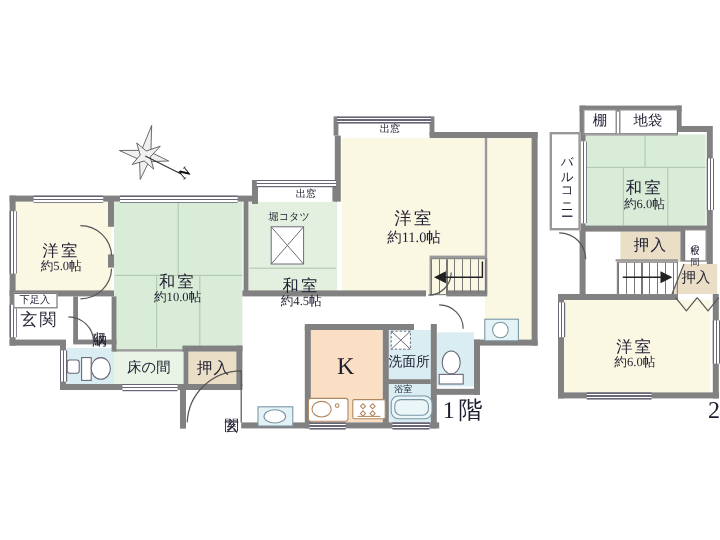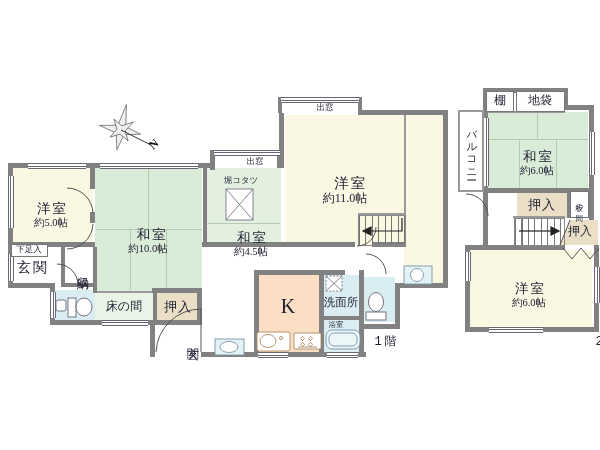--- a/index.html
+++ b/index.html
@@ -4,32 +4,32 @@
 <style>
   html,body{margin:0;padding:0;background:#fff;}
   #plan{position:relative;width:600px;height:450px;background:#fff;overflow:hidden;
         font-family:"Liberation Serif","DejaVu Serif",serif;color:var(--c-text,#1d1d30);}
   .room{position:absolute;}
   .wall{position:absolute;background:var(--c-wall,#818181);}
   .tline{position:absolute;background:var(--c-line,#9a9a9a);}
   .mat{position:absolute;background:var(--c-tatami_line,#b4cbb1);}
   .winh{position:absolute;height:6px;background:linear-gradient(to bottom,#667 0 1px,#fff 1px 2.5px,#667 2.5px 3.5px,#fff 3.5px 5px,#667 5px 6px);}
   .winv{position:absolute;width:6px;background:linear-gradient(to right,#667 0 1px,#fff 1px 2.5px,#667 2.5px 3.5px,#fff 3.5px 5px,#667 5px 6px);}
-  .lbl{position:absolute;transform:translate(-50%,-50%);white-space:nowrap;text-align:right;line-height:1.15;}
+  .lbl{position:absolute;transform:translate(-50%,-50%);white-space:nowrap;text-align:center;line-height:1.15;}
   .vlbl{position:absolute;transform:translate(-50%,-50%);writing-mode:vertical-rl;text-orientation:upright;letter-spacing:1px;line-height:1;}
   .rname{font-size:13.5px;letter-spacing:2px;margin-top:28px;}
   .rarea{font-size:10.5px;letter-spacing:0;}
   .big .rname{font-size:14.5px;}
   .big .rarea{font-size:12px;}
   .small{font-size:12px;}
   .tiny{font-size:8.5px;letter-spacing:0;}
   .box{position:absolute;background:#fff;border:1px solid #777;box-sizing:border-box;}
   .stairs{position:absolute;border:1px solid #888;box-sizing:border-box;
           background:repeating-linear-gradient(90deg,#777 0 1px,transparent 1px 6.5px);}
-  .flabel{font-size:12px;letter-spacing:3px;font-family:Liberation Mono, monospace;}
+  .flabel{font-size:20px;letter-spacing:3px;}
   svg.overlay{position:absolute;left:0;top:0;pointer-events:none;}
 </style>
 </head>
 <body>
 
 <div id="plan">
 
   <div class="room" style="left:10px;top:166px;width:83px;height:78px;background:var(--c-yoshitsu)"></div>
   <div class="room" style="left:95px;top:168px;width:107px;height:124px;background:var(--c-washitsu)"></div>
   <div class="room" style="left:95px;top:293px;width:60px;height:29px;background:var(--c-tokonoma)"></div>

